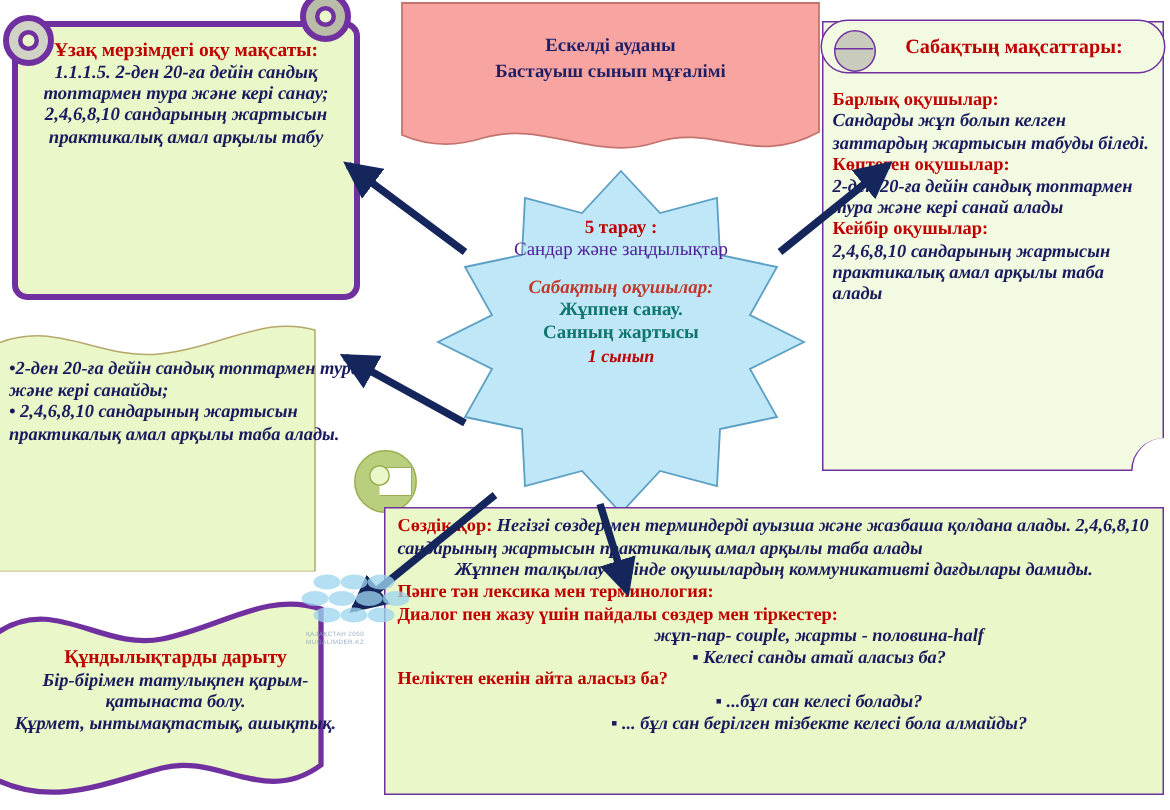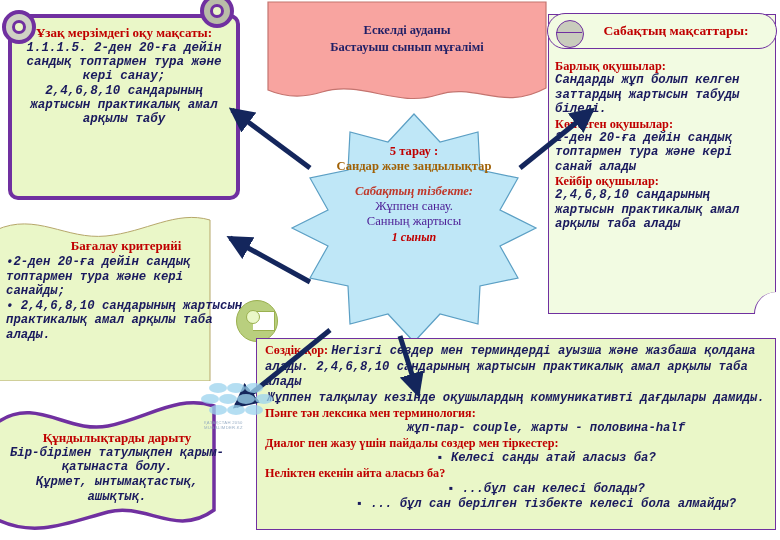--- a/index.html
+++ b/index.html
@@ -25,21 +25,20 @@
 
   
   .hdr {
     color: #c00000;
     font-weight: bold;
   }
   .bodytxt {
     color: #1a1a5e;
     font-style: italic;
     font-weight: bold;
-    font-family: Liberation Mono, monospace;
   }
 
   
   #panel-longterm {
     position: absolute;
     left: 8px; top: 14px;
     width: 232px; height: 186px;
     background: #eaf7c8;
     border: 4px solid #7030a0;
     border-radius: 10px;
@@ -163,23 +162,23 @@
   #star-topic svg { position:absolute; left:0; top:0; }
   #star-topic .startext {
     position: absolute;
     left: 12px; top: 32px;
     width: 228px;
     text-align: center;
     font-size: 12.6px;
     line-height: 1.2;
   }
   #star-topic .chapter-num { color:#c00000; font-weight:bold; }
-  #star-topic .chapter-name { color:#a16207; font-weight:bold; }
+  #star-topic .chapter-name { color:#4c1d95; font-weight:normal; }
   #star-topic .topic-label { color:#c0392b; font-weight:bold; font-style:italic; }
-  #star-topic .topic-line { color:#4c1d95; font-weight:normal; }
+  #star-topic .topic-line { color:#0f766e; font-weight:bold; }
   #star-topic .grade { color:#c00000; font-weight:bold; font-style:italic; font-size:12px; }
 
   
   #panel-criteria {
     position: absolute;
     left: -4px; top: 196px;
     width: 258px; height: 185px;
     z-index: 3;
   }
   #panel-criteria svg { position:absolute; left:0; top:0; }
@@ -342,33 +341,32 @@
   </div>
 
   <div id="star-topic">
     <svg width="252" height="232" viewBox="0 0 252 232">
       <polygon fill="#bfe7f7" stroke="#5b9fc4" stroke-width="1.2" points="126,2 152,30 190,20 192,58 230,66 212,98 248,116 212,134 230,166 192,174 190,212 152,202 126,230 100,202 62,212 60,174 22,166 40,134 4,116 40,98 22,66 60,58 62,20 100,30"></polygon>
     </svg>
     <div class="startext">
       <div class="chapter-num">5      тарау :</div>
       <div class="chapter-name">Сандар  және заңдылықтар</div>
       <div style="height:10px"></div>
-      <div class="topic-label">Сабақтың   тізбекте:</div>
+      <div class="topic-label">Сабақтың   оқушылар:</div>
       <div class="topic-line">Жұппен санау.</div>
       <div class="topic-line">Санның  жартысы</div>
       <div class="grade">1 сынып</div>
     </div>
   </div>
 
   <div id="panel-criteria">
     <svg width="258" height="185" viewBox="0 0 258 185">
       <path d="M0,34 C40,16 70,44 110,40 C150,36 180,14 214,24 L214,185 L0,185 Z" fill="#eaf7c8" stroke="#b6a76a" stroke-width="1"></path>
     </svg>
     <div class="ctext">
-      <span class="hdr ctitle">Бағалау   критерийі</span>
       <span class="bodytxt" style="display:block">•2-ден 20-ға дейін сандық топтармен тура және кері санайды;</span>
       <span class="bodytxt" style="display:block">• 2,4,6,8,10 сандарының жартысын практикалық амал арқылы таба  алады.</span>
     </div>
   </div>
 
   <div id="panel-values">
     <svg width="240" height="148" viewBox="0 0 240 148">
       <path d="M2,30 C40,4 72,42 112,34 C152,26 182,2 218,14 L218,118 C180,146 150,110 112,120 C74,130 40,146 2,128 Z" fill="#eaf7c8" stroke="#7030a0" stroke-width="3.5"></path>
     </svg>
     <div class="vtext">
@@ -383,25 +381,25 @@
     <div class="line">
       <span class="hdr">Сөздік  қор:</span>
       <span class="bodytxt">Негізгі  сөздер мен терминдерді ауызша және жазбаша қолдана алады. 2,4,6,8,10 сандарының жартысын практикалық амал арқылы таба алады</span>
     </div>
     <div class="line center">
       <span class="bodytxt">Жұппен талқылау кезінде оқушылардың коммуникативті  дағдылары  дамиды.</span>
     </div>
     <div class="line">
       <span class="hdr">Пәнге тән лексика мен терминология:</span>
     </div>
+    <div class="line">
+      <span class="hdr">Диалог пен жазу үшін пайдалы сөздер мен тіркестер:</span>
+    </div>
     <div class="line rightish">
       <span class="bodytxt">жұп-пар- couple, жарты - половина-half</span>
-    </div>
-    <div class="line">
-      <span class="hdr">Диалог пен жазу үшін пайдалы сөздер мен тіркестер:</span>
     </div>
     <div class="line rightish">
       <span class="bodytxt">▪ Келесі санды атай аласыз ба?</span>
     </div>
     <div class="line">
       <span class="hdr">Неліктен екенін айта аласыз ба?</span>
     </div>
     <div class="line rightish">
       <span class="bodytxt">▪ ...бұл сан келесі болады?</span>
     </div>

